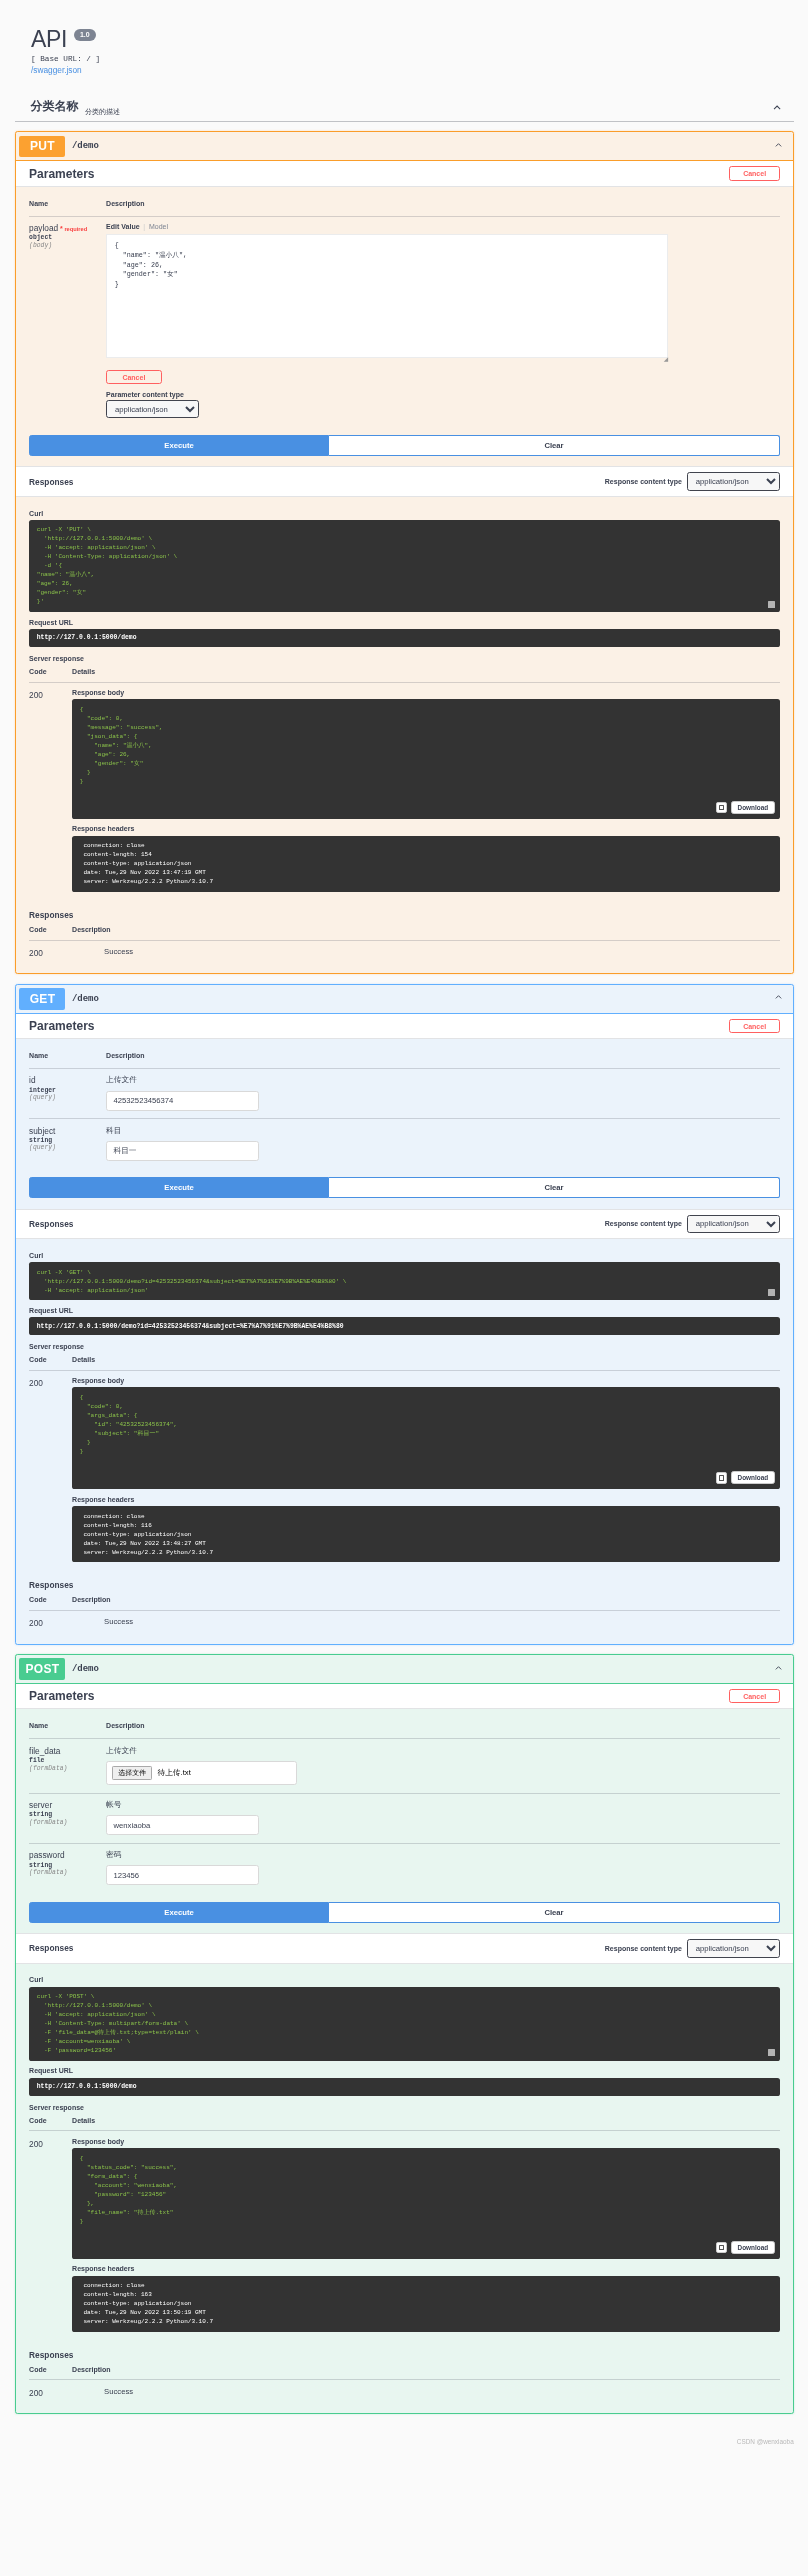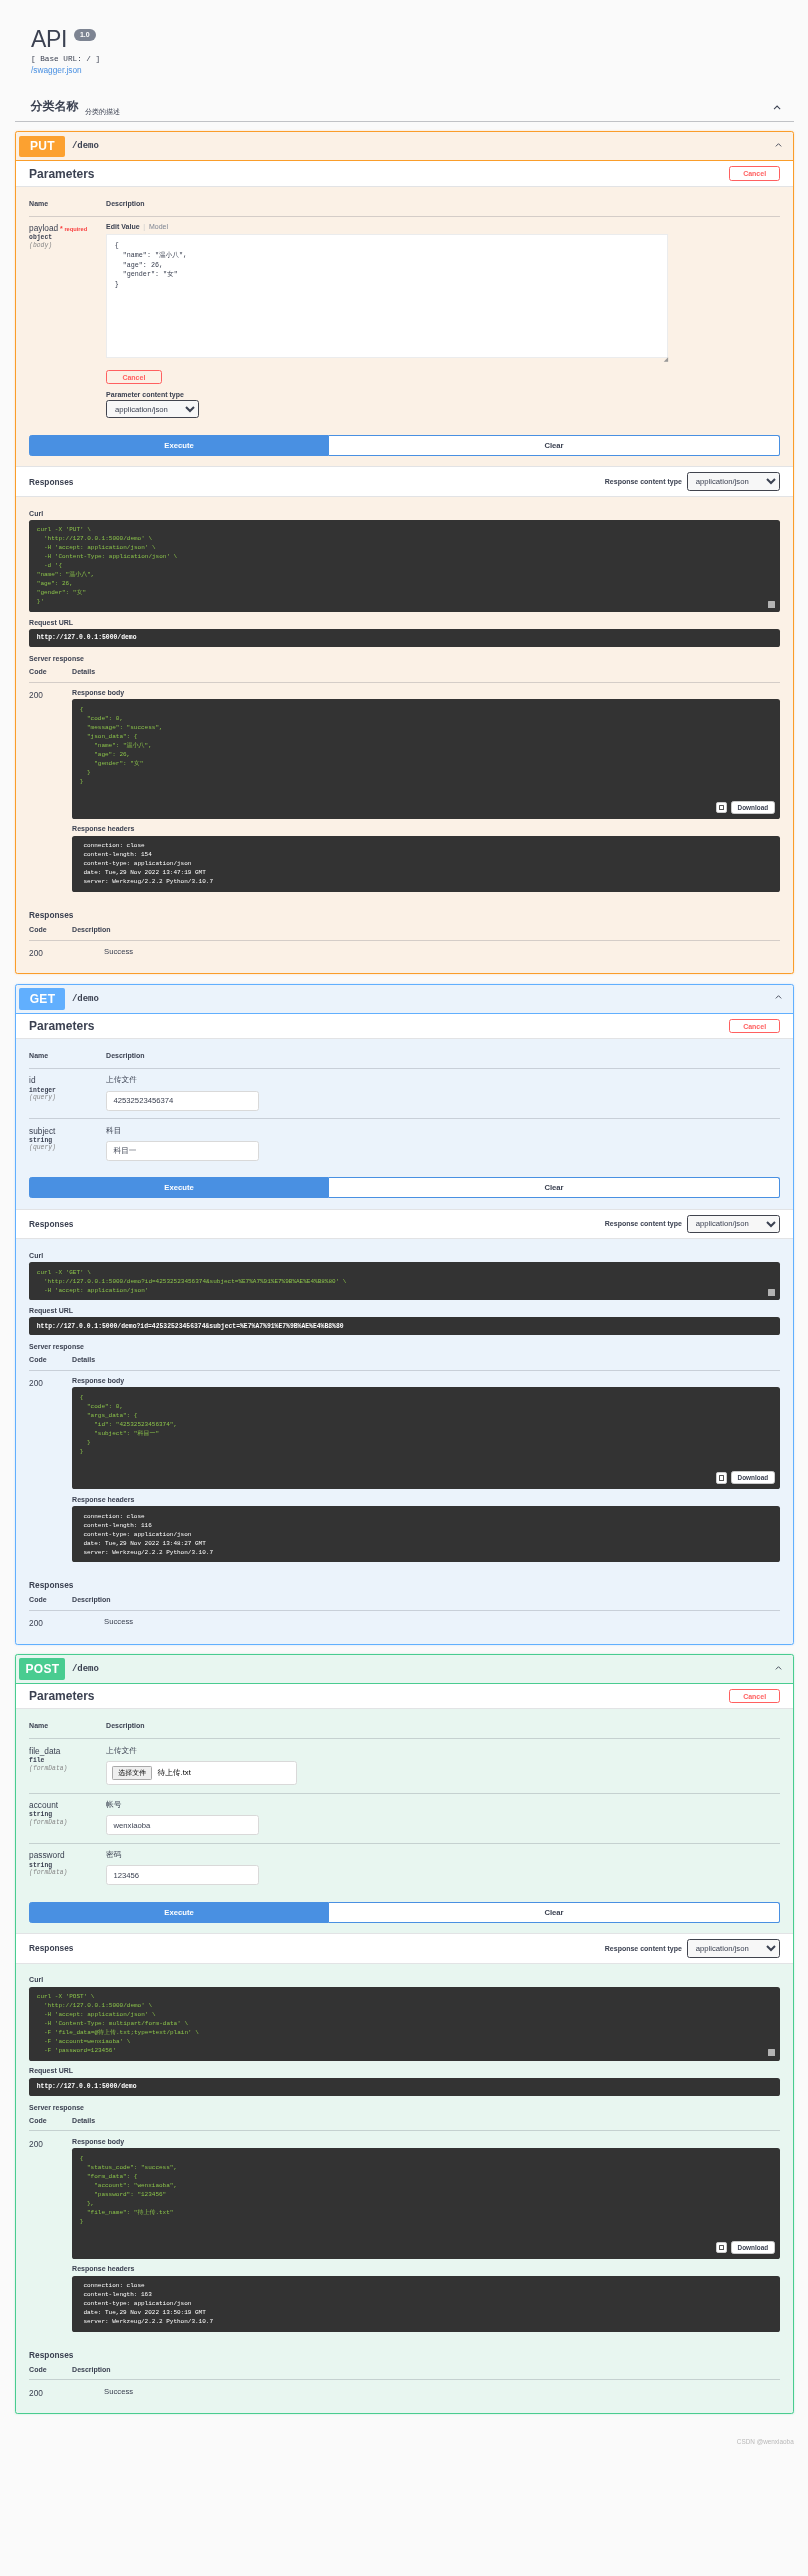--- a/index.html
+++ b/index.html
@@ -561,21 +561,21 @@
             <td>
               <div class="p-desc-cn">上传文件</div>
               <div class="file-input">
                 <span class="file-btn">选择文件</span>
                 <span class="file-name">待上传.txt</span>
               </div>
             </td>
           </tr>
           <tr>
             <td>
-              <div class="p-name">account</div>
+              <div class="p-name">server</div>
               <div class="p-type">string</div>
               <div class="p-in">(formData)</div>
             </td>
             <td>
               <div class="p-desc-cn">帐号</div>
               <input class="p-input" value="wenxiaoba" style="">
             </td>
           </tr>
           <tr>
             <td>

